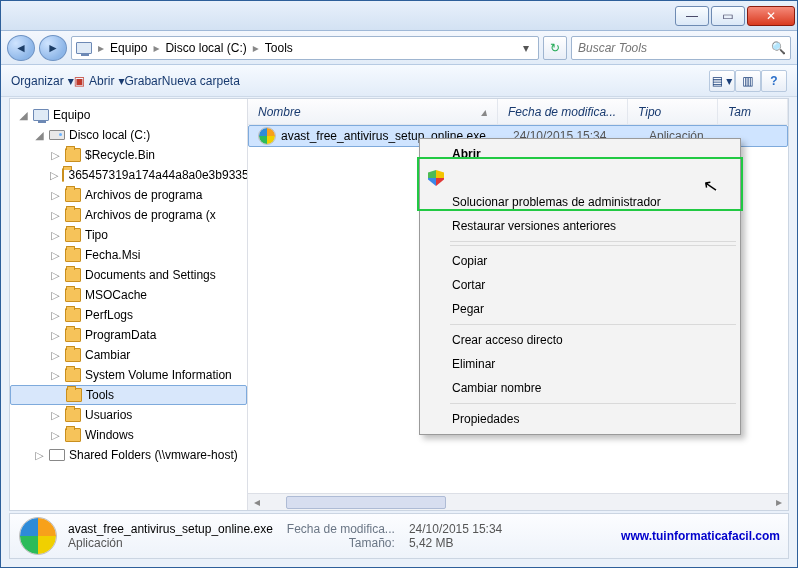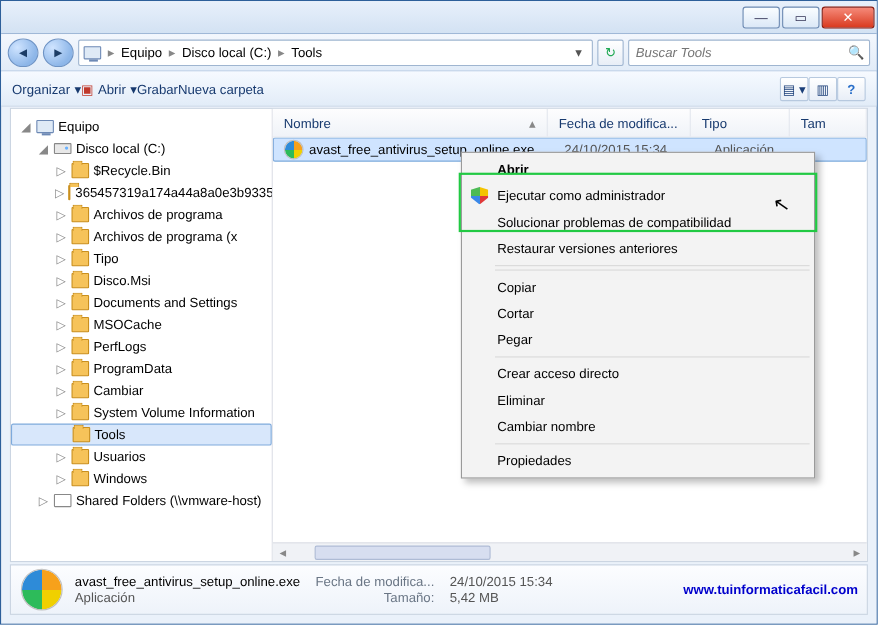--- a/index.html
+++ b/index.html
@@ -57,21 +57,21 @@
   .tree-row.sel { background:#d8e7fb; border:1px solid #7eaadc; border-radius:2px;}
   .exp { width:11px; text-align:center; color:#888; font-size:11px;}
   .tree-label{color:#000;}
   .computer-ico{width:16px;height:12px;background:#dfeaf6;border:1px solid #6d89b5;border-radius:1px;display:inline-block;position:relative;}
   .computer-ico::after{content:"";position:absolute;bottom:-3px;left:4px;width:8px;height:2px;background:#6d89b5;}
   .drive-ico{width:16px;height:10px;background:#e8e8e8;border:1px solid #888;border-radius:1px;display:inline-block;position:relative;}
   .drive-ico::after{content:"";position:absolute;right:2px;top:2px;width:3px;height:3px;background:#6ab2ff;border-radius:50%;}
   .net-ico{width:16px;height:12px;border:1px solid #888;border-radius:1px;display:inline-block;position:relative;background:#fff;}
   .list { flex:1; display:flex; flex-direction:column; position:relative;}
   .cols { height:26px; border-bottom:1px solid #e3e7ee; display:flex; align-items:center;
-    background:linear-gradient(#fdfdfe,#f0f3f8);}
+    background:linear-gradient(#fdfdfe,#f0f3f8);font-style:italic;}
   .col { padding:0 10px; color:#183a6f; border-right:1px solid #e3e7ee; height:100%;
     display:flex; align-items:center;}
   .rows { flex:1; overflow:auto;}
   .file-row { height:22px; display:flex; align-items:center; padding-left:10px; gap:6px;}
   .file-row.sel { background:#cfe4ff; border:1px solid #7eaadc; border-radius:2px;}
   .exe-ico{width:16px;height:16px;border-radius:50%;
     background: conic-gradient(#f7a11b 90deg,#f0d000 0 180deg,#2dbb5a 0 270deg, #2e8bd8 0);
     display:inline-block; outline:1px solid #bfbfbf;}
   .hscroll{height:17px;border-top:1px solid #dcdfe6;background:#f0f2f6;
     display:flex;align-items:center;}
@@ -187,21 +187,21 @@
           <span class="tree-label">Archivos de programa (x</span>
         </div>
       <div class="tree-row" style="padding-left:40px">
           <span class="exp">▷</span>
           <span class="folder-ico"></span>
           <span class="tree-label">Tipo</span>
         </div>
       <div class="tree-row" style="padding-left:40px">
           <span class="exp">▷</span>
           <span class="folder-ico"></span>
-          <span class="tree-label">Disco.Msi</span>
+          <span class="tree-label">Fecha.Msi</span>
         </div>
       <div class="tree-row" style="padding-left:40px">
           <span class="exp">▷</span>
           <span class="folder-ico"></span>
           <span class="tree-label">Documents and Settings</span>
         </div>
       <div class="tree-row" style="padding-left:40px">
           <span class="exp">▷</span>
           <span class="folder-ico"></span>
           <span class="tree-label">MSOCache</span>
@@ -272,23 +272,22 @@
         <span style="flex:1"></span>
         <span style="width:18px;text-align:center;color:#888">▸</span>
       </div>
     </div>
   </div>
 
   <div class="ctx">
     <div class="mi bold">Abrir</div>
     <div class="mi">
         <span class="shield"></span>
-        <span>Ejecutar como administrador</span>
-      </div>
-    <div class="mi">Solucionar problemas de compatibilidad</div>
+      </div>
+    <div class="mi">Solucionar problemas de administrador</div>
     <div class="mi">Restaurar versiones anteriores</div>
     <div class="sep"></div>
     <div class="sep"></div>
     <div class="mi">Copiar</div>
     <div class="mi">Cortar</div>
     <div class="mi">Pegar</div>
     <div class="sep"></div>
     <div class="mi">Crear acceso directo</div>
     <div class="mi">Eliminar</div>
     <div class="mi">Cambiar nombre</div>

